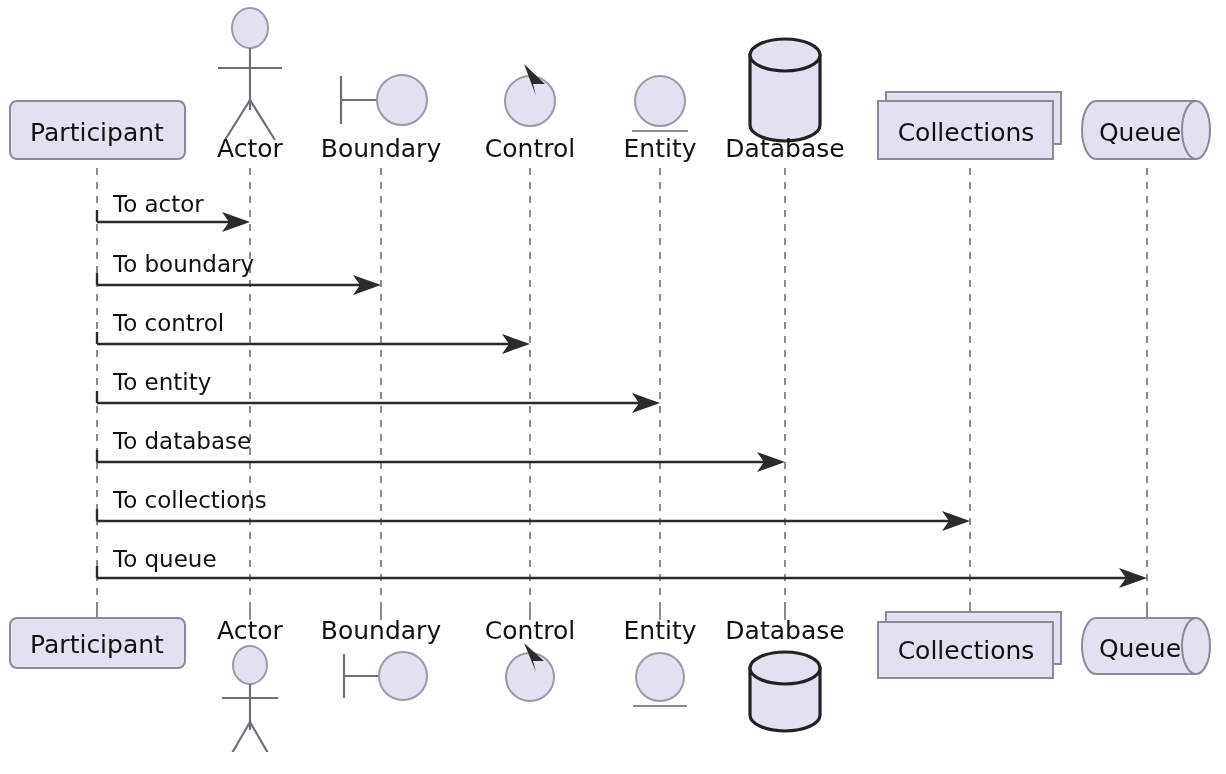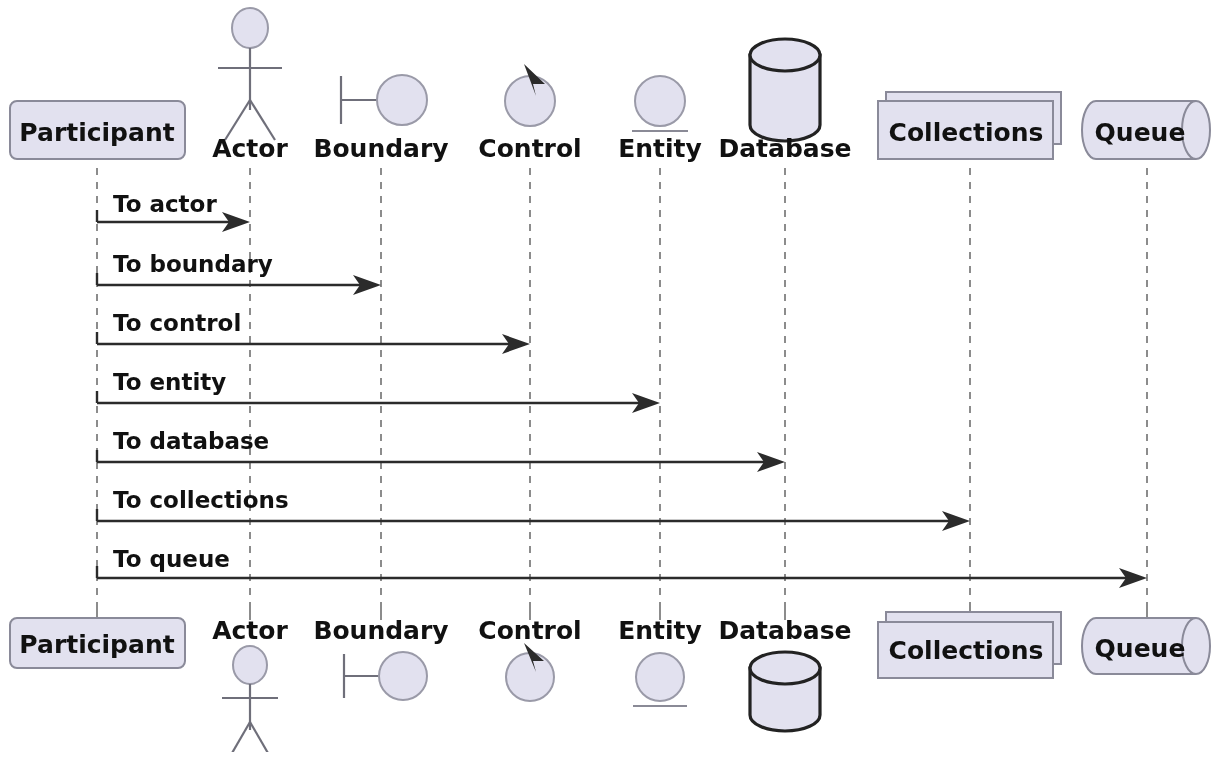--- a/index.html
+++ b/index.html
@@ -10,21 +10,20 @@
   }
   body {
     font-family: "DejaVu Sans", "Liberation Sans", sans-serif;
   }
   #stage {
     position: relative;
     width: 1226px;
     height: 752px;
     background: #ffffff;
     overflow: hidden;
-    font-weight: bold;
   }
   #diagram-svg {
     position: absolute;
     left: 0;
     top: 0;
     width: 1226px;
     height: 774px;
     display: block;
   }
   .lbl {

